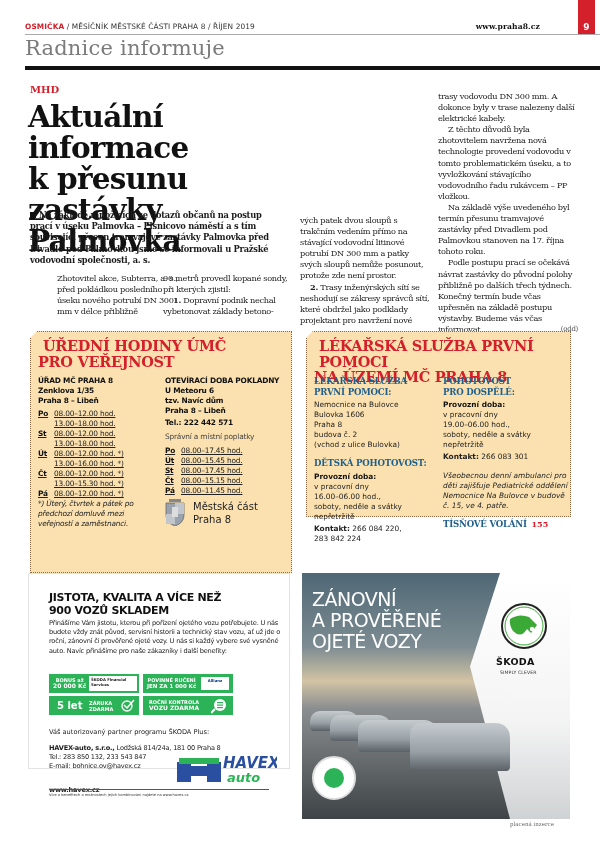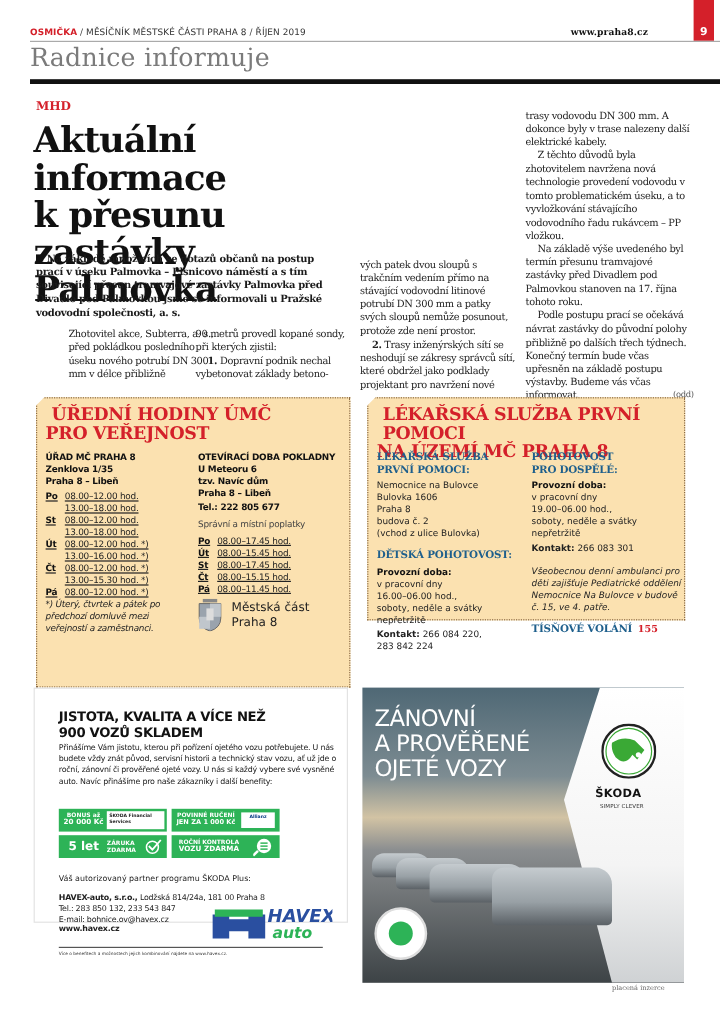--- a/index.html
+++ b/index.html
@@ -154,21 +154,21 @@
         <span class="d">Pá</span>
         <span>08.00–12.00 hod. *)</span>
       </div>
     <div class="note-it">*) Úterý, čtvrtek a pátek po předchozí domluvě mezi veřejností a zaměstnanci.</div>
   </div>
   <div class="blk" style="left:134px;top:44px;width:125px;">
     <div class="hd">OTEVÍRACÍ DOBA POKLADNY</div>
     <div class="hd">U Meteoru 6</div>
     <div class="hd">tzv. Navíc dům</div>
     <div class="hd">Praha 8 – Libeň</div>
-    <div class="hd" style="margin-top:2px;margin-bottom:4px;">Tel.: 222 805 677</div>
+    <div class="hd" style="margin-top:2px;margin-bottom:4px;">Tel.: 222 442 571</div>
     <div style="color:#444;margin-bottom:4px;">Správní a místní poplatky</div>
     <div class="row">
         <span class="d">Po</span>
         <span>08.00–17.45 hod.</span>
       </div>
     <div class="row">
         <span class="d">Út</span>
         <span>08.00–15.45 hod.</span>
       </div>
     <div class="row">
@@ -284,21 +284,21 @@
         <rect x="6" y="9" width="6" height="1.2" fill="#2db357"></rect>
         <path d="M4 11 L0 15" stroke="#fff" stroke-width="2"></path>
       </svg>
   </div>
 
   <div class="ad-partner">Váš autorizovaný partner programu ŠKODA Plus:</div>
   <div class="ad-contact">
     <div><b>HAVEX-auto, s.r.o.,</b><span> Lodžská 814/24a, 181 00 Praha 8</span></div>
     <div>Tel.: 283 850 132, 233 543 847</div>
     <div>E-mail: bohnice.ov@havex.cz</div>
-    <div style="font-weight:bold;">www.havex.cz</div>
+    <div style="font-weight:bold;margin-top:16px;">www.havex.cz</div>
   </div>
   <svg class="havex" viewBox="0 0 100 32">
     <path d="M0 10 H14 V14 H30 V10 H44 V30 H30 V24 H14 V30 H0 Z" fill="#2a4fa0"></path>
     <path d="M2 6 H42 V12 H2 Z" fill="#2db357"></path>
     <text x="46" y="16" font-family="DejaVu Sans, sans-serif" font-weight="bold" font-style="italic" font-size="15" fill="#2a4fa0">HAVEX</text>
     <text x="50" y="30" font-family="DejaVu Sans, sans-serif" font-weight="bold" font-style="italic" font-size="13" fill="#2db357">auto</text>
   </svg>
   <div class="ad-rule"></div>
   <div class="ad-fine">Více o benefitech a možnostech jejich kombinování najdete na www.havex.cz.</div>
 </div>

